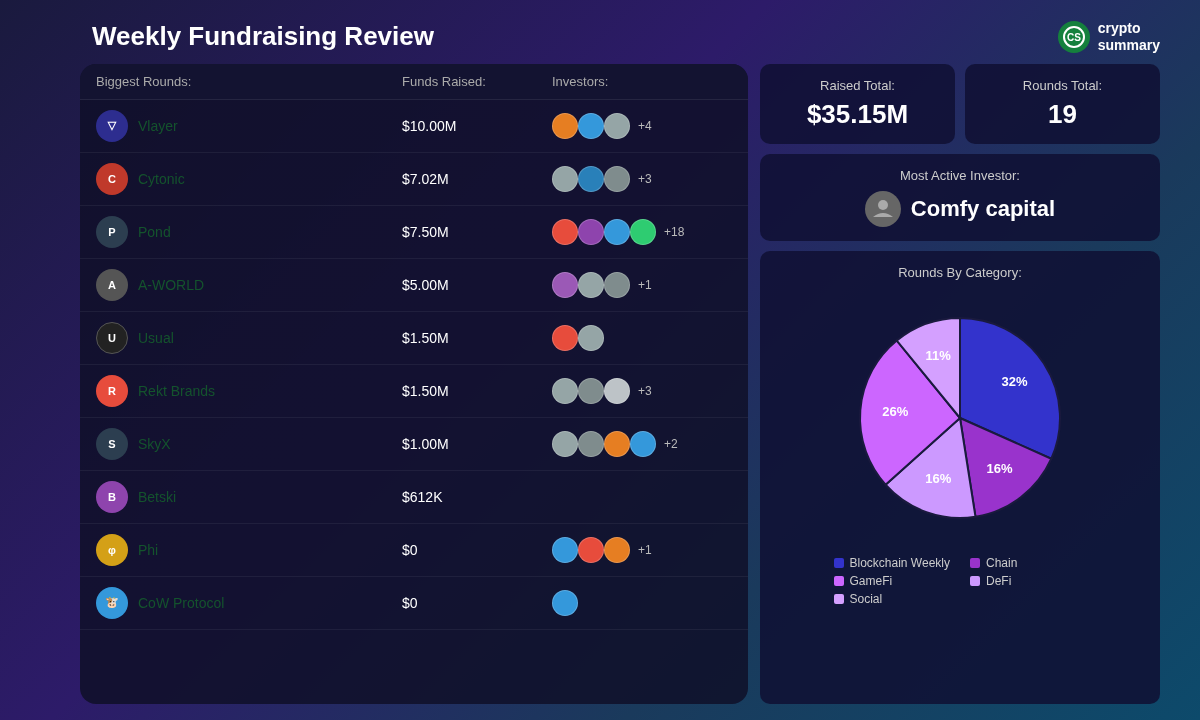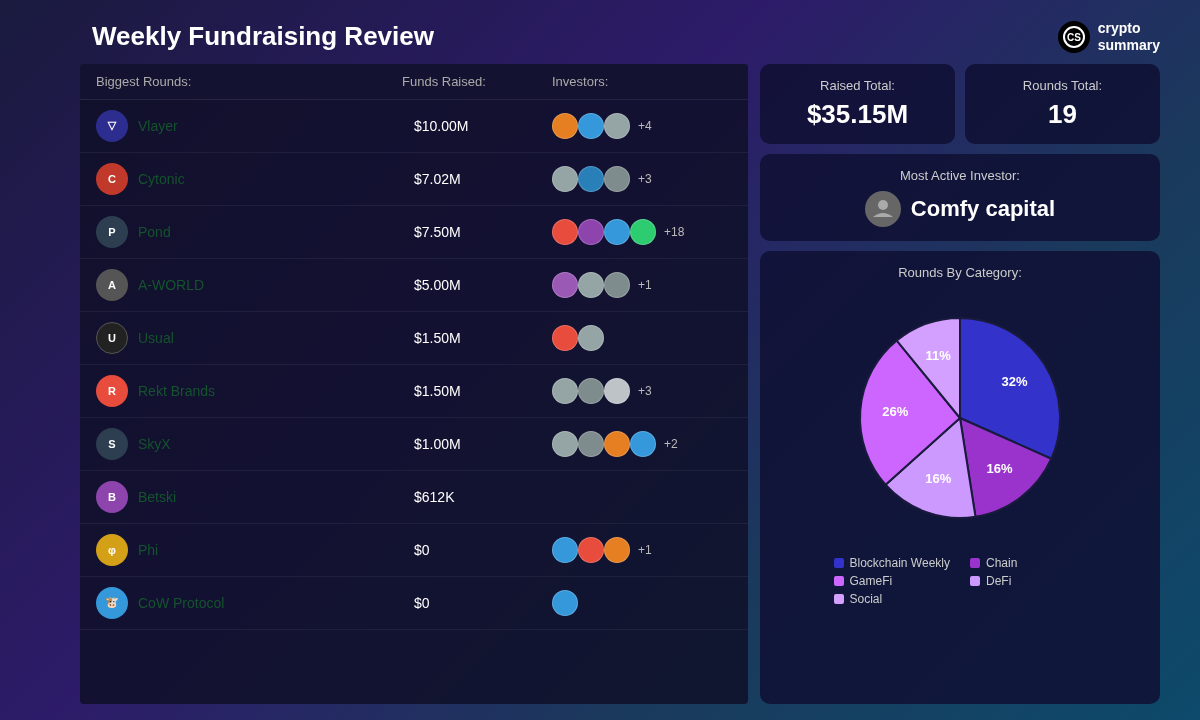--- a/index.html
+++ b/index.html
@@ -24,21 +24,21 @@
       color: #fff;
     }
     .logo {
       display: flex;
       align-items: center;
       gap: 8px;
     }
     .logo-icon {
       width: 32px;
       height: 32px;
-      background: #000000;
+      background: #15803d;
       border-radius: 50%;
       display: flex;
       align-items: center;
       justify-content: center;
       font-size: 16px;
       font-weight: bold;
       color: white;
     }
     .logo-text {
       font-size: 14px;
@@ -54,21 +54,21 @@
       display: flex;
       gap: 12px;
       padding: 0 40px 0 80px;
       height: 640px;
     }
 
     
     .table-panel {
       flex: 1;
       background: rgba(15, 15, 40, 0.85);
-      border-radius: 4px;
+      border-radius: 16px;
       overflow: hidden;
     }
     .table-header {
       display: grid;
       grid-template-columns: 1fr 150px 180px;
       padding: 10px 16px;
       background: rgba(20, 20, 50, 0.9);
       color: #aaa;
       font-size: 13px;
       border-bottom: 1px solid rgba(255,255,255,0.08);
@@ -98,21 +98,20 @@
     }
     .company-name {
       font-size: 14px;
       color: #14532d;
       font-weight: 500;
     }
     .funds-cell {
       font-size: 14px;
       color: #fff;
       font-weight: 500;
-      margin-left: 12px;
     }
     .investors-cell {
       display: flex;
       align-items: center;
       gap: 4px;
     }
     .investor-avatar {
       width: 26px;
       height: 26px;
       border-radius: 50%;

